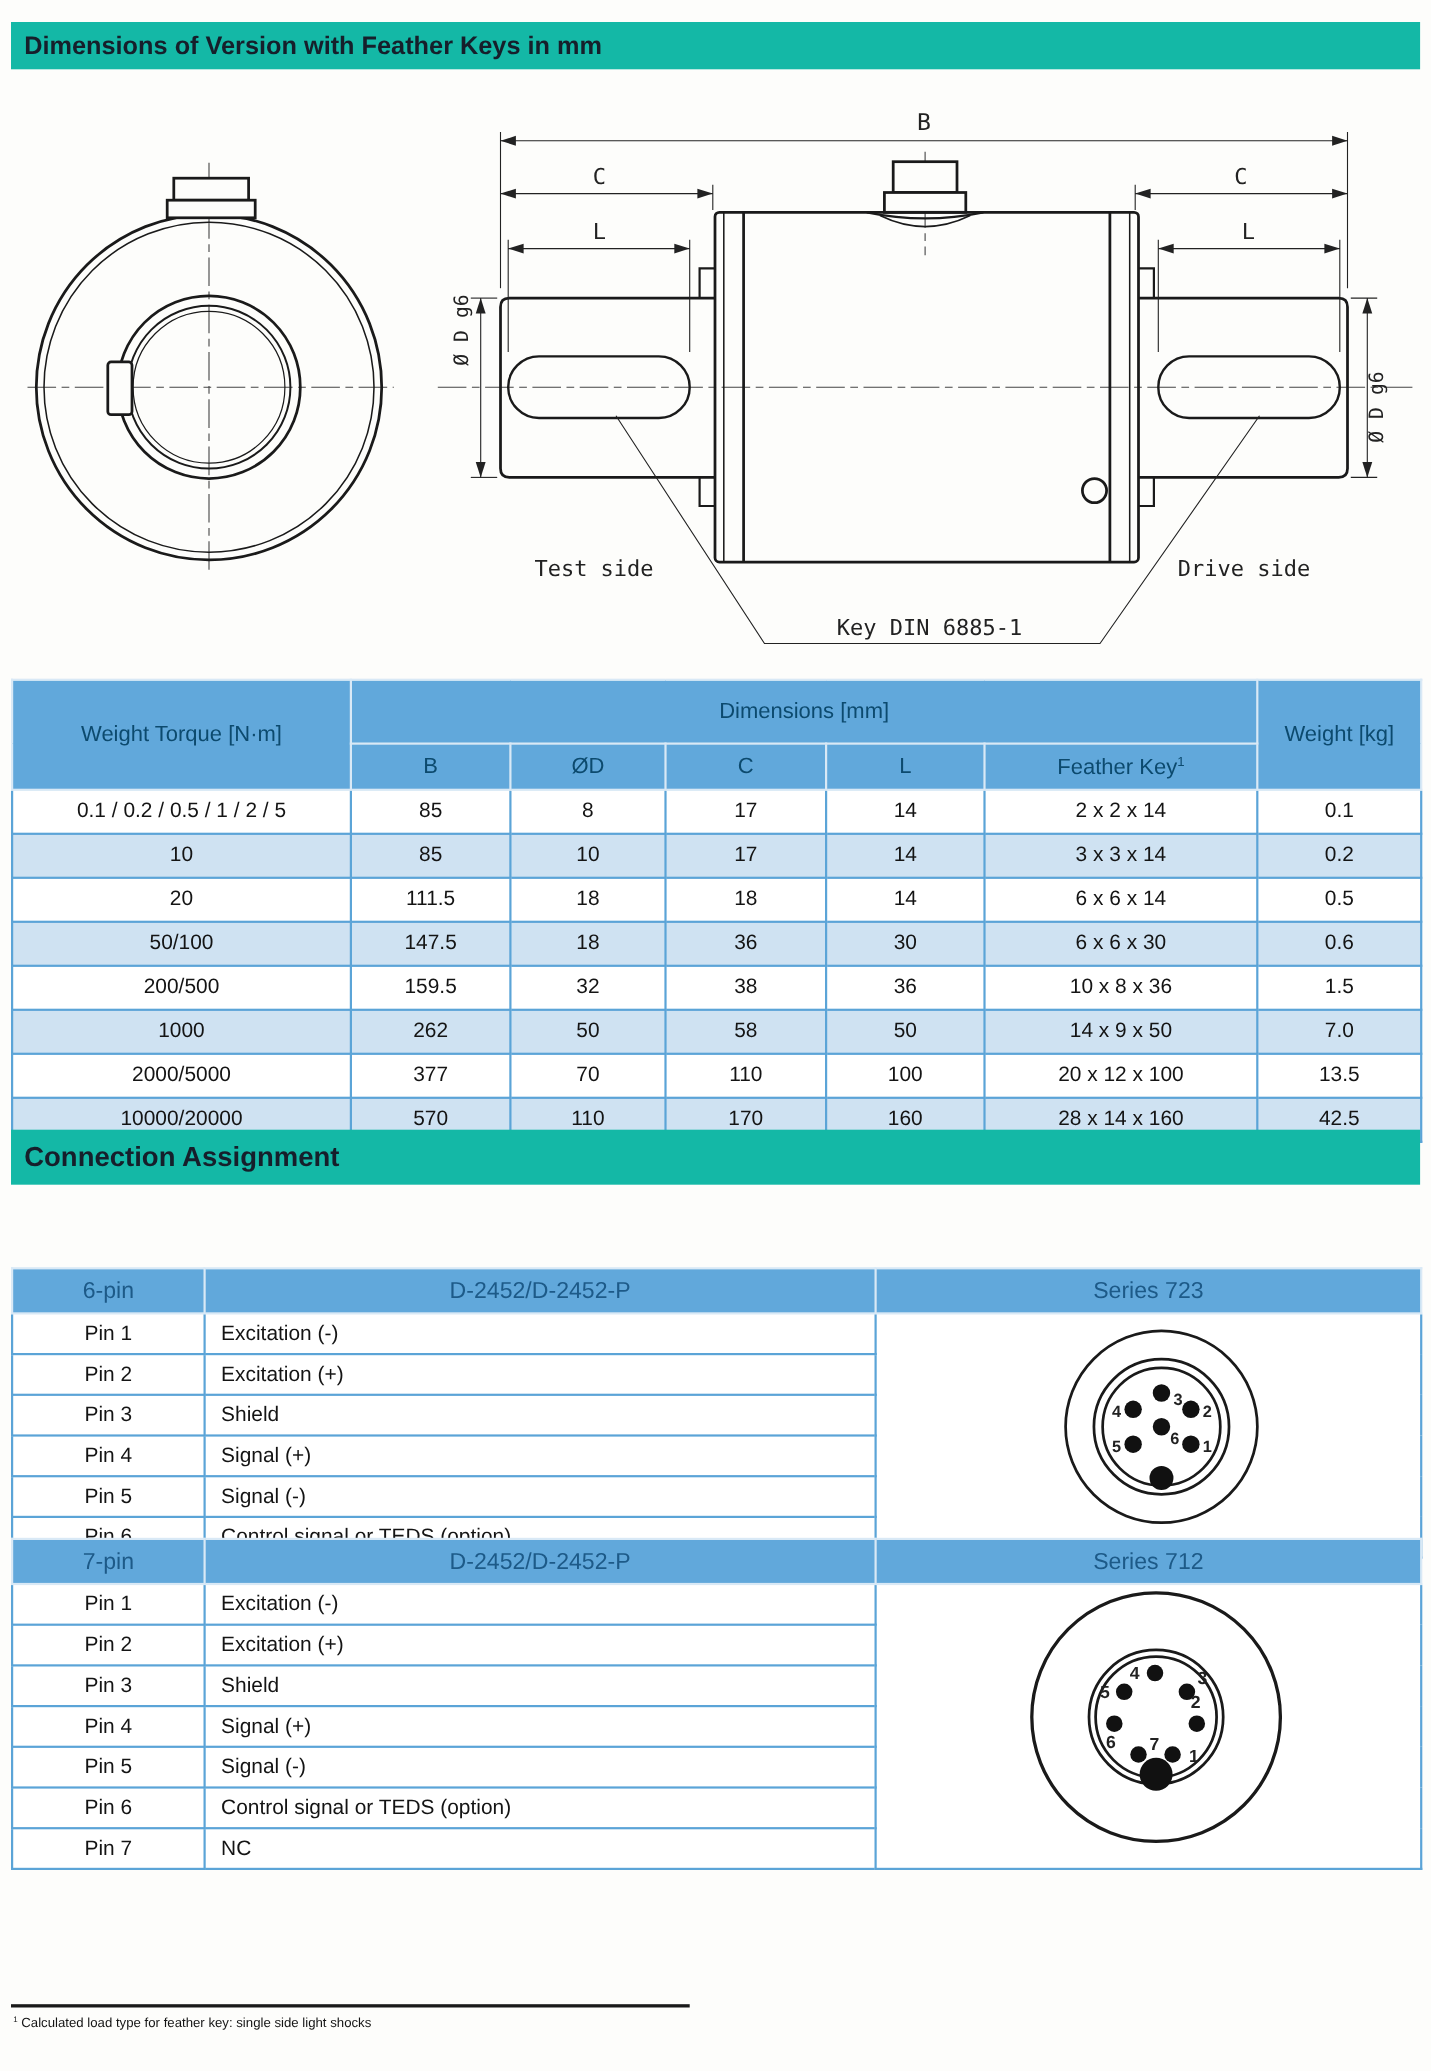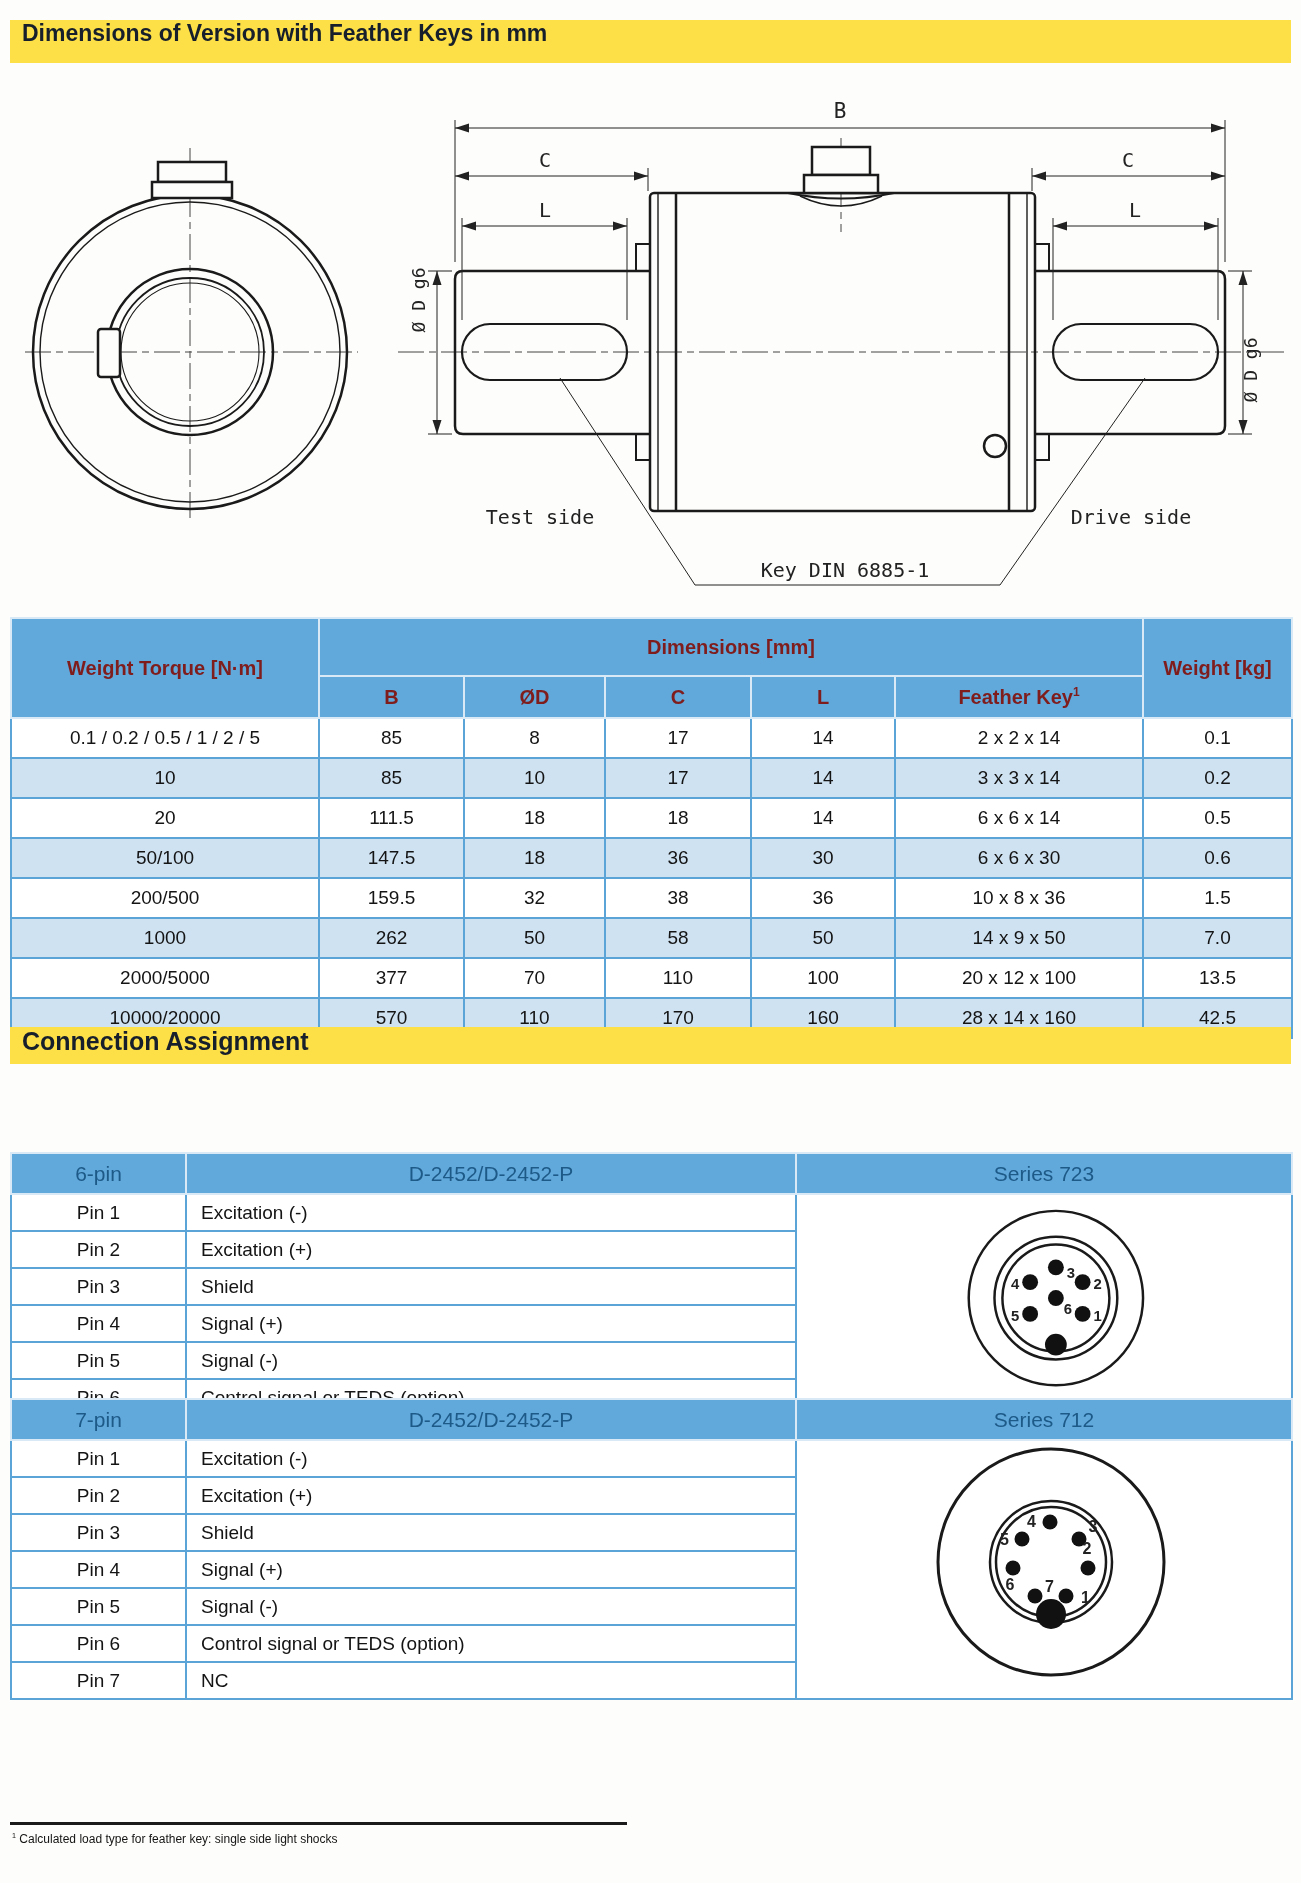--- a/index.html
+++ b/index.html
@@ -1,28 +1,28 @@
 <!DOCTYPE html>
 <html><head>
 <meta charset="utf-8">
 <style>
   html,body{margin:0;padding:0;background:#fdfdfb;}
   #page{position:relative;width:1301px;height:1883px;background:#fdfdfb;overflow:hidden;
         font-family:"Liberation Sans",sans-serif;color:#111;}
-  .band{position:absolute;left:10px;width:1281px;background:#fde047;display:flex;}
+  .band{position:absolute;left:10px;width:1281px;background:#14b8a6;display:flex;align-items:center;}
   #title-band{top:20px;height:43px;}
   #title-band .band-text{font-size:23px;font-weight:bold;color:#161f2b;padding-left:12px;}
-  #section-band{top:1027px;height:37px;}
+  #section-band{top:1027px;height:50px;}
   #section-band .band-text{font-size:25px;font-weight:bold;color:#161f2b;padding-left:12px;}
 
   #drawing-svg{position:absolute;left:0;top:0;width:1301px;height:612px;}
 
   table{border-collapse:collapse;table-layout:fixed;}
   #dim-table{position:absolute;left:10px;top:617px;width:1281px;}
-  #dim-table th{background:#61a8db;color:#7f1d1d;font-weight:bold;font-size:20px;}
+  #dim-table th{background:#61a8db;color:#0c4a6e;font-weight:normal;font-size:20px;}
   #dim-table thead th{border:2px solid #d9e9f6;}
   #dim-table table, #dim-table td{border:2px solid #5ba4d7;}
   #dim-table{border:2px solid #5ba4d7;}
   #dim-table td{font-size:19px;text-align:center;height:34px;padding:2px;color:#141414;}
   #dim-table .hrow1 th{height:54px;}
   #dim-table .hrow2 th{height:38px;}
   #dim-table tbody tr.alt td{background:#cfe2f2;margin-left:44px;}
   #dim-table tbody tr td{background:#ffffff;}
   sup{font-size:0.6em;}
 

